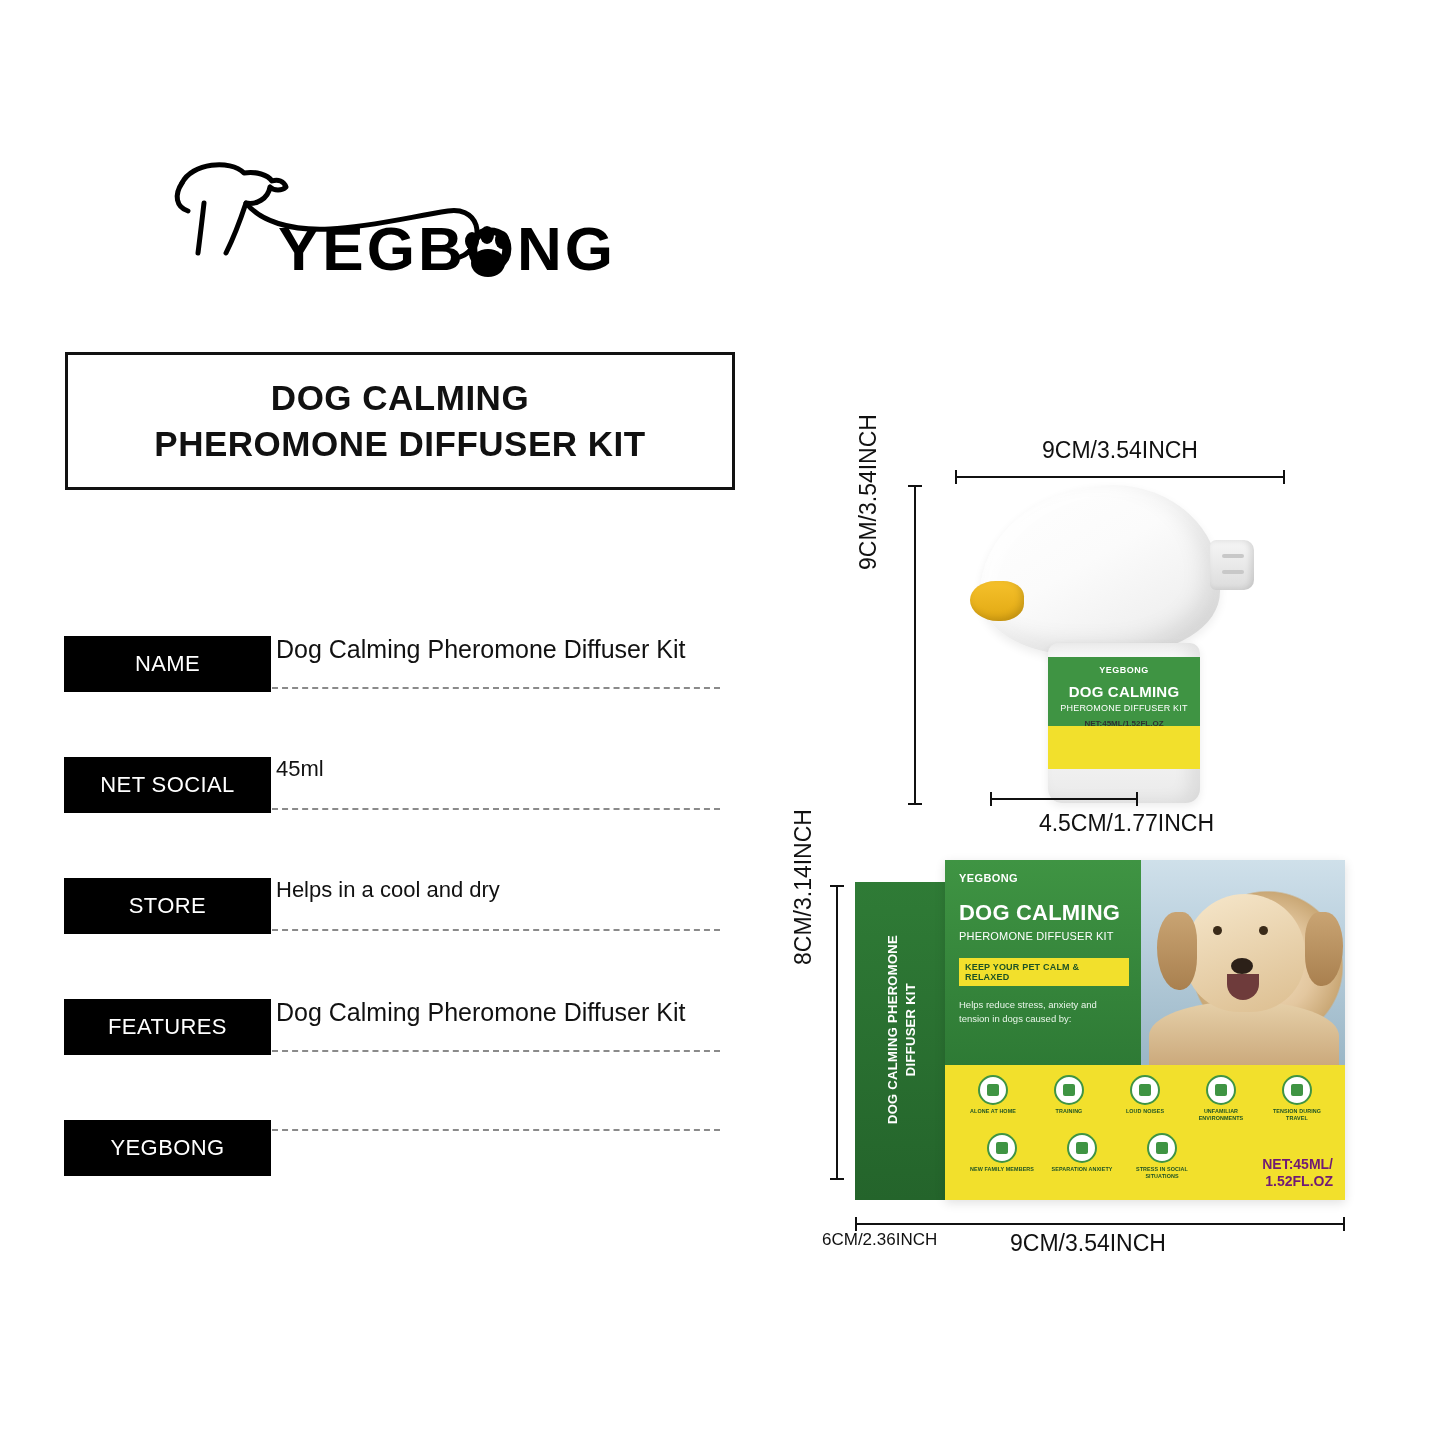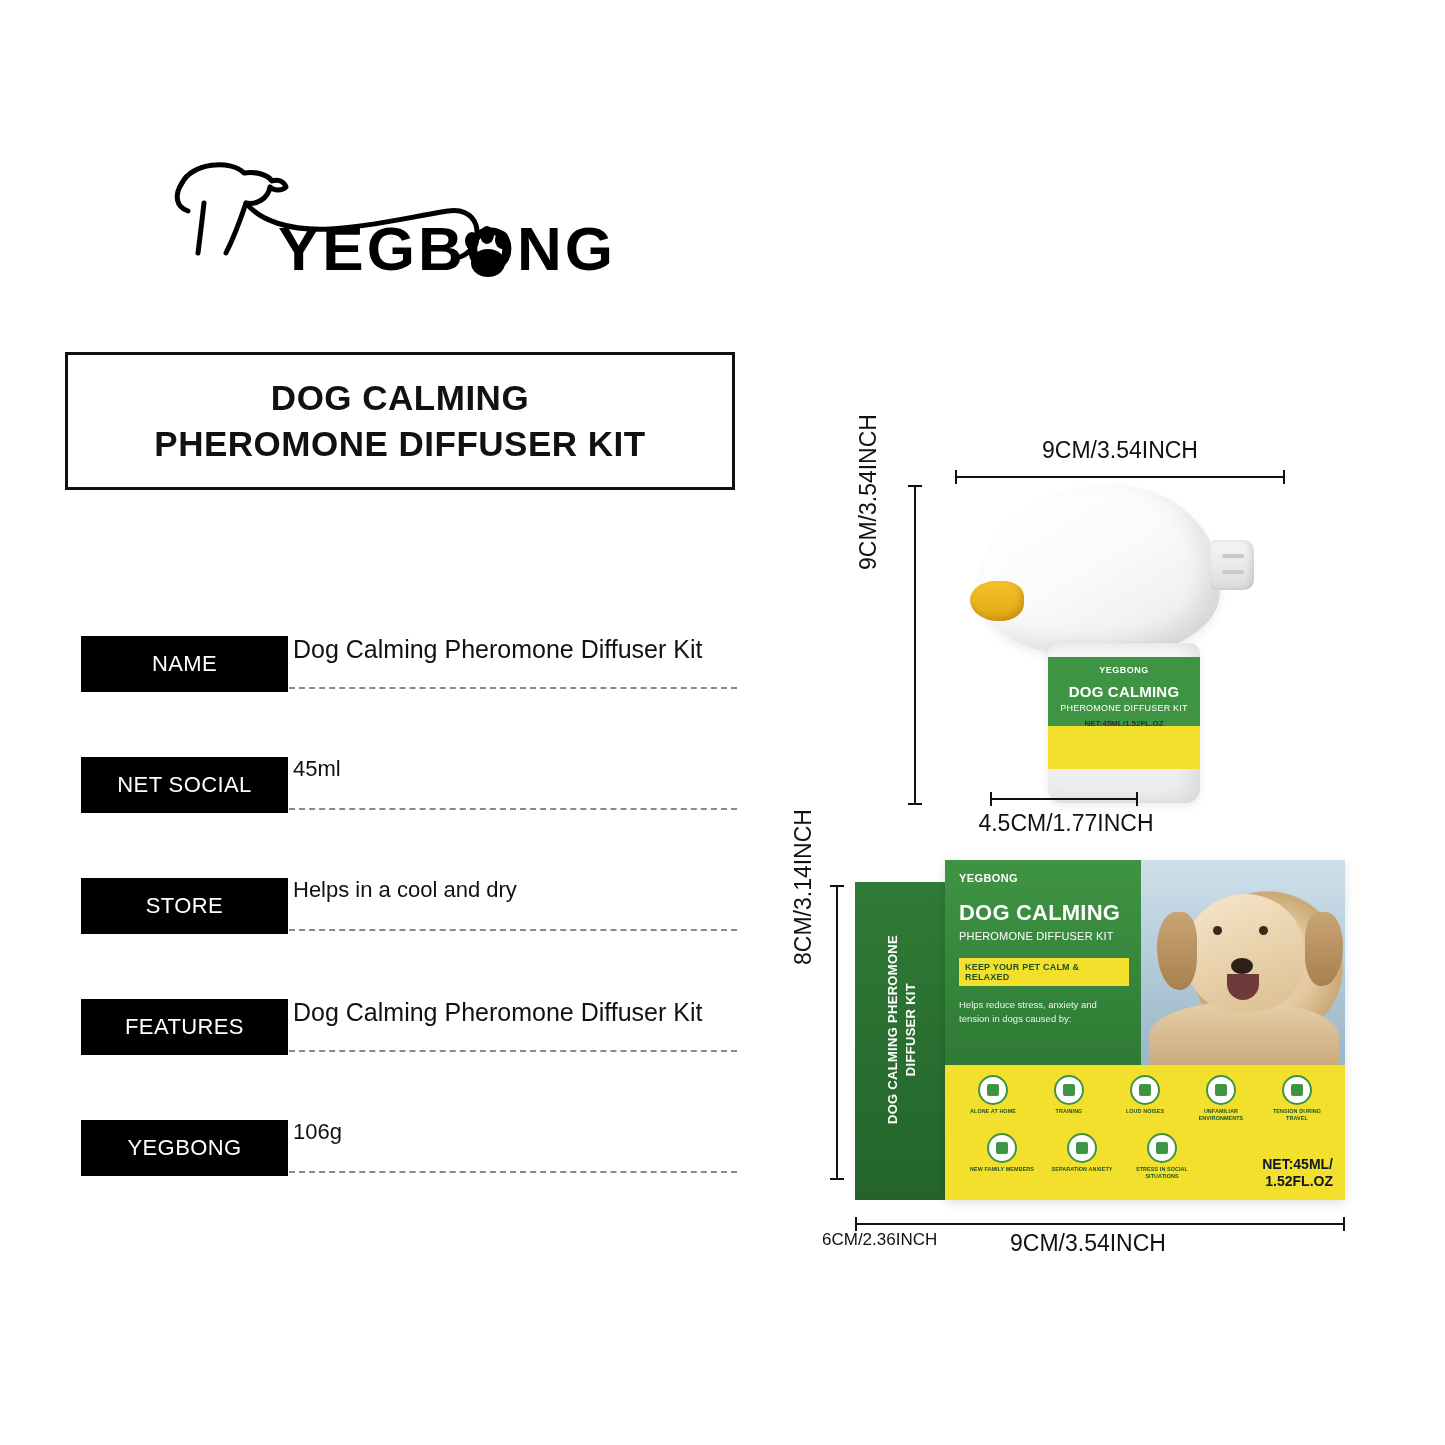--- a/index.html
+++ b/index.html
@@ -41,23 +41,22 @@
   .title-box .line {
     font-size: 35px;
     font-weight: bold;
     letter-spacing: 0.5px;
     line-height: 1.32;
     text-align: center;
   }
 
   .spec-list {
     position: absolute;
-    left: 8px; top: 636px;
+    left: 0; top: 636px;
     width: 800px;
-    padding-left: 9px;
   }
   .spec-row {
     position: relative;
     height: 121px;
   }
   .spec-label {
     position: absolute;
     left: 64px; top: 0;
     width: 207px; height: 56px;
     background: #000;
@@ -167,23 +166,23 @@
   .dim-bottom-line::after {
     content: ""; position: absolute; top: 0; width: 2px; height: 14px; background: #111;
   }
   .dim-bottom-line::before { left: 0; }
   .dim-bottom-line::after { right: 0; }
   .dim-bottom-line .bar {
     position: absolute; top: 6px; left: 0; right: 0; height: 2px; background: #111;
   }
   .dim-bottom {
     position: absolute;
-    left: 126px; top: 390px;
+    left: 134px; top: 390px;
     width: 280px;
-    text-align: center;
+    text-align: right;
   }
 
   
   .diffuser-body {
     position: absolute;
     left: 170px; top: 65px;
     width: 290px; height: 185px;
   }
   .diff-shell {
     position: absolute;
@@ -388,21 +387,21 @@
     background: #3f9443;
     border-radius: 2px;
   }
   .icon-caption {
     font-size: 5.4px; color: #1d5226; margin-top: 3px; line-height: 1.25;
     font-weight: bold; letter-spacing: 0.1px;
   }
   .net-badge {
     position: absolute;
     right: 12px; bottom: 10px;
-    color: #0f172a;
+    color: #701a75;
     font-size: 14px;
     font-weight: bold;
     text-align: right;
     line-height: 1.2;
   }
 
   
   .box-dim-left {
     position: absolute;
     left: 30px; top: 40px;
@@ -509,21 +508,20 @@
       <div class="spec-label">FEATURES</div>
       <div class="spec-value-wrap">
         <div class="spec-value small">Dog Calming Pheromone Diffuser Kit</div>
         <div class="spec-rule"></div>
       </div>
     </div>
 
     <div class="spec-row">
       <div class="spec-label">YEGBONG</div>
       <div class="spec-value-wrap">
-        <div class="spec-value">106g</div>
         <div class="spec-rule"></div>
       </div>
     </div>
 
   </div>
 </div>
 
 <div class="right-col">
 
   <div class="diffuser-area">

